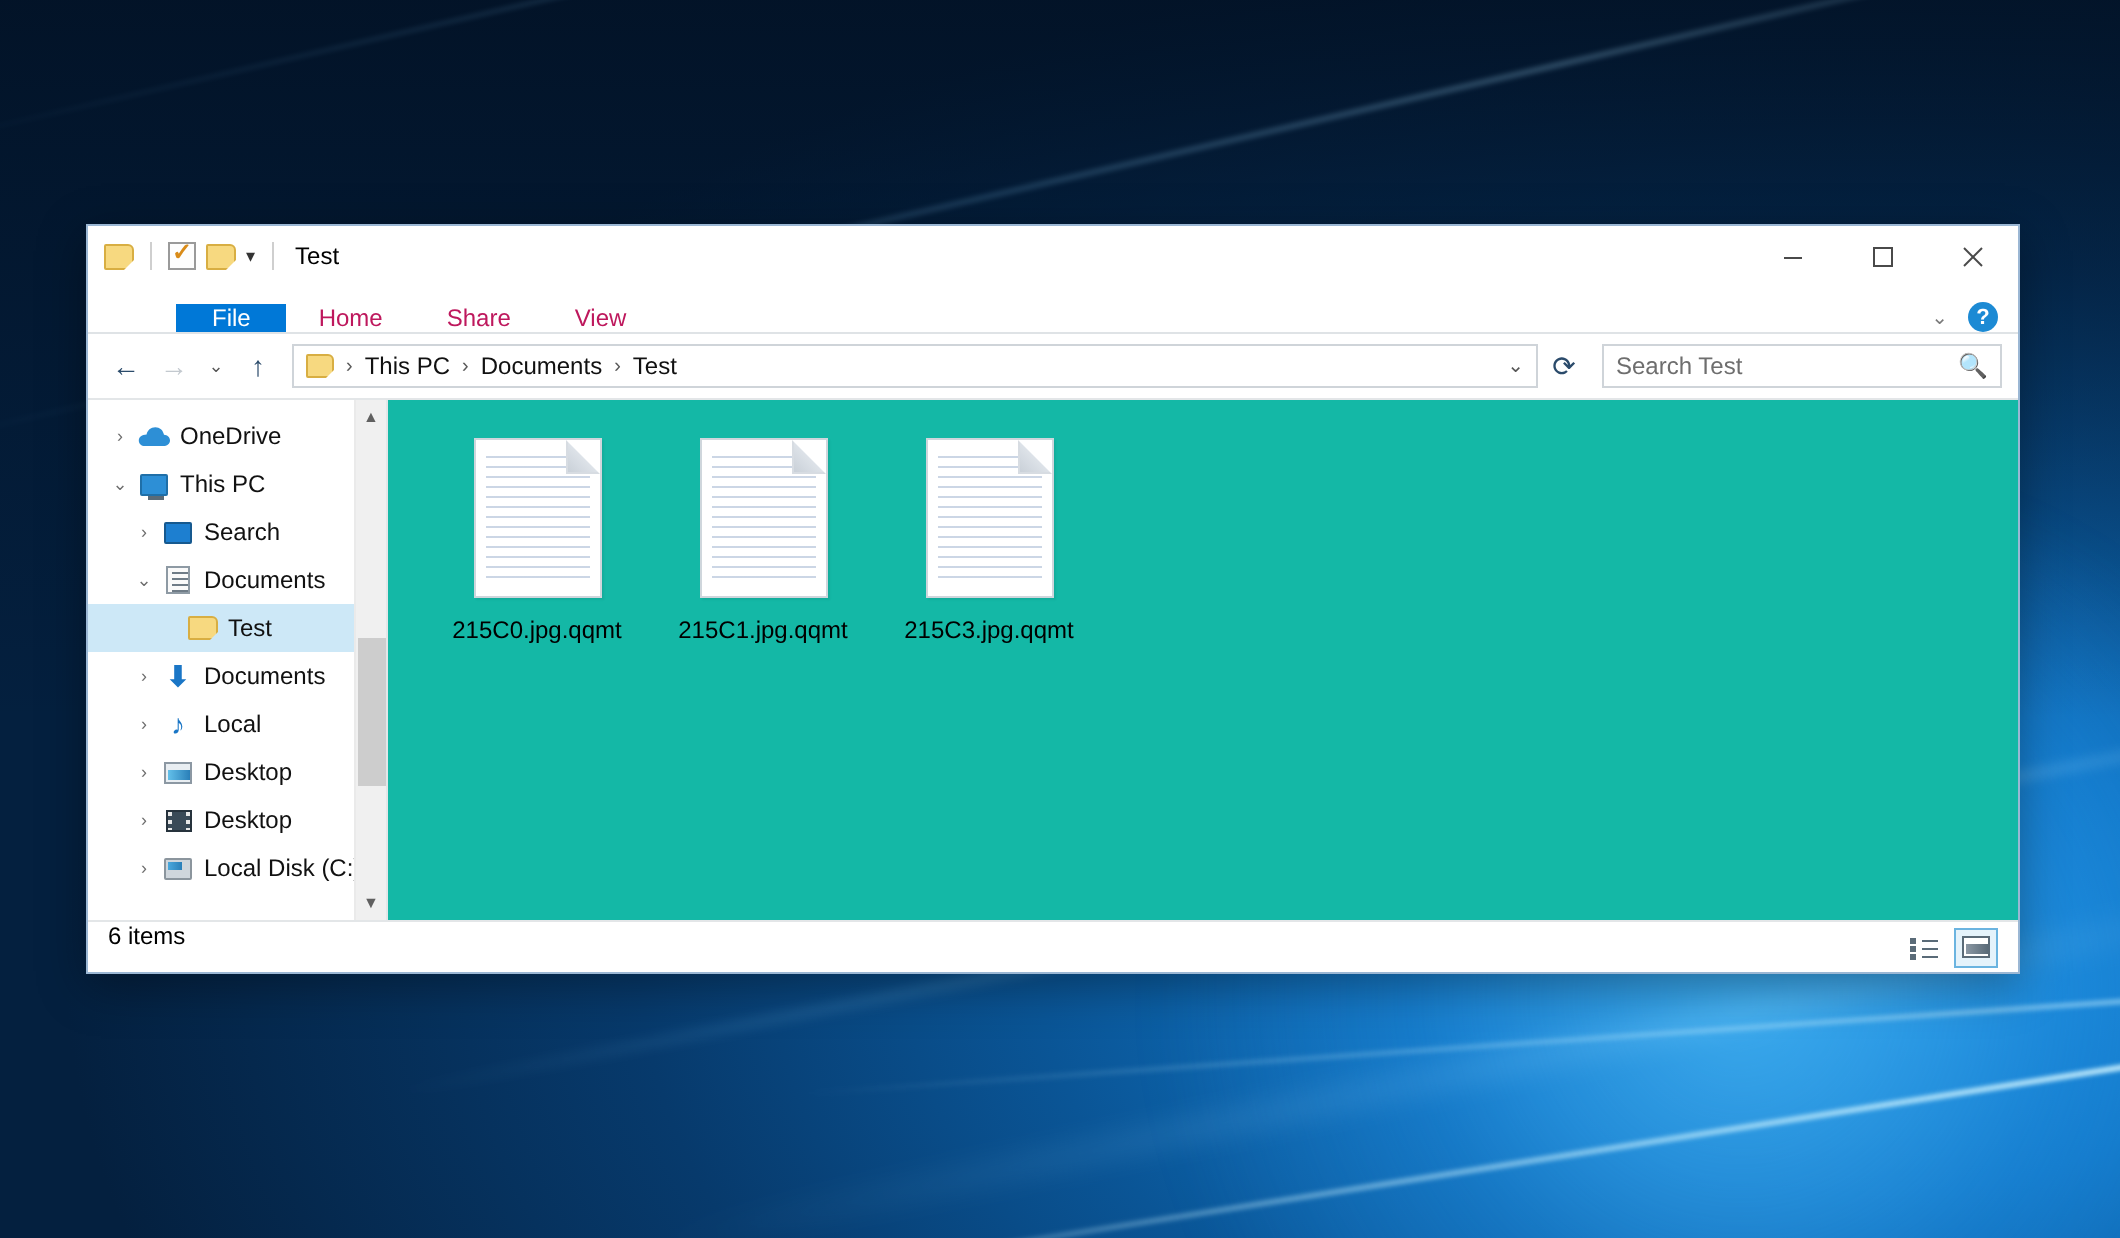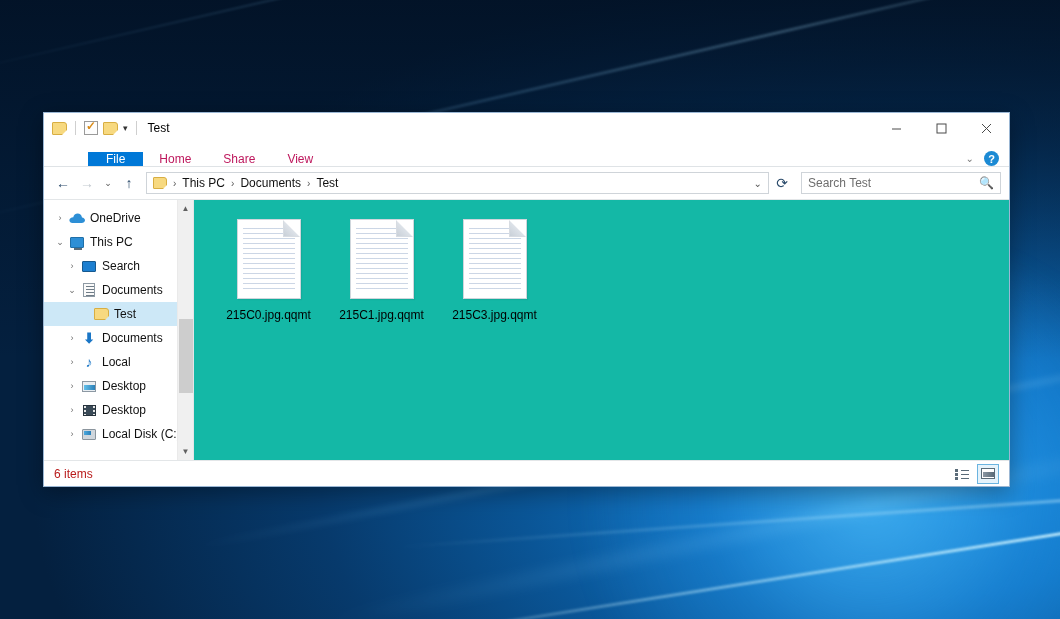--- a/index.html
+++ b/index.html
@@ -312,23 +312,23 @@
   }
   .file-label {
     margin-top: 6px; font-size: 12px; color: #000;
     text-align: center; white-space: nowrap;
   }
 
   
   .statusbar {
     height: 26px; flex: 0 0 26px;
     border-top: 1px solid #e3e6e8;
-    display: flex; align-items: center;
+    display: flex; 
     padding: 0 10px; background: #ffffff;
-    font-size: 12px; color: #b91c1c; gap: 24px;
+    font-size: 12px; color: #000000; gap: 24px;
   }
   .view-btns { margin-left: auto; display: flex; gap: 4px; align-items: center; }
   .view-btn {
     width: 22px; height: 20px; display: flex;
     align-items: center; justify-content: center;
     border: 1px solid transparent;
   }
   .view-btn.active { border-color: #6bb4e0; background: #e5f3fb; }
   .vb-details { position: relative; width: 14px; height: 12px; }
   .vb-details::before {

